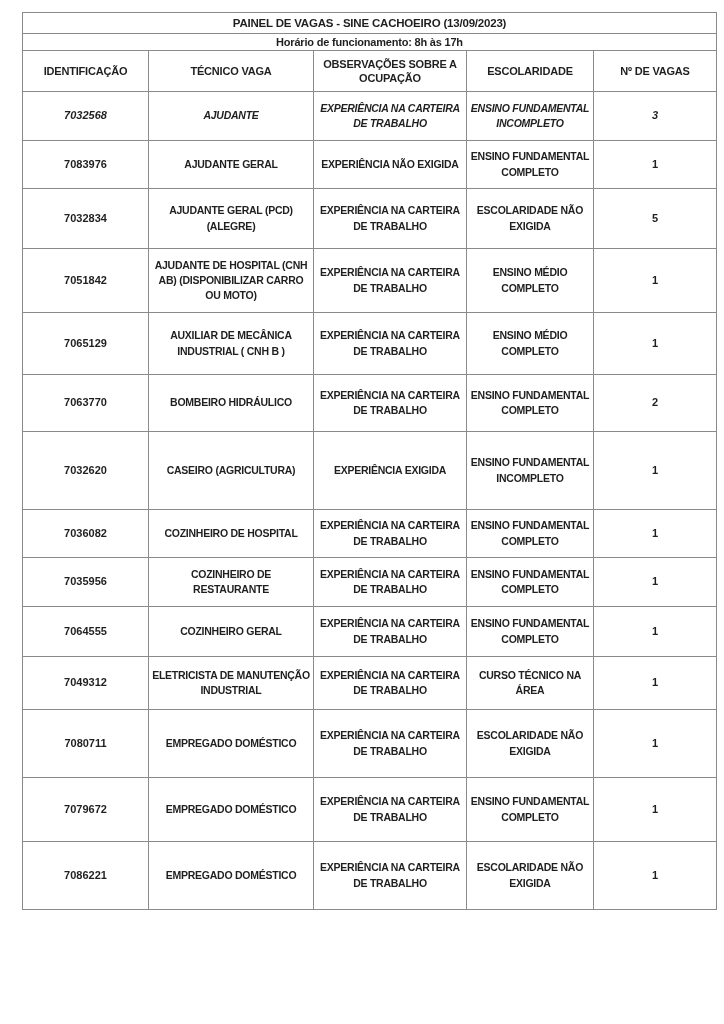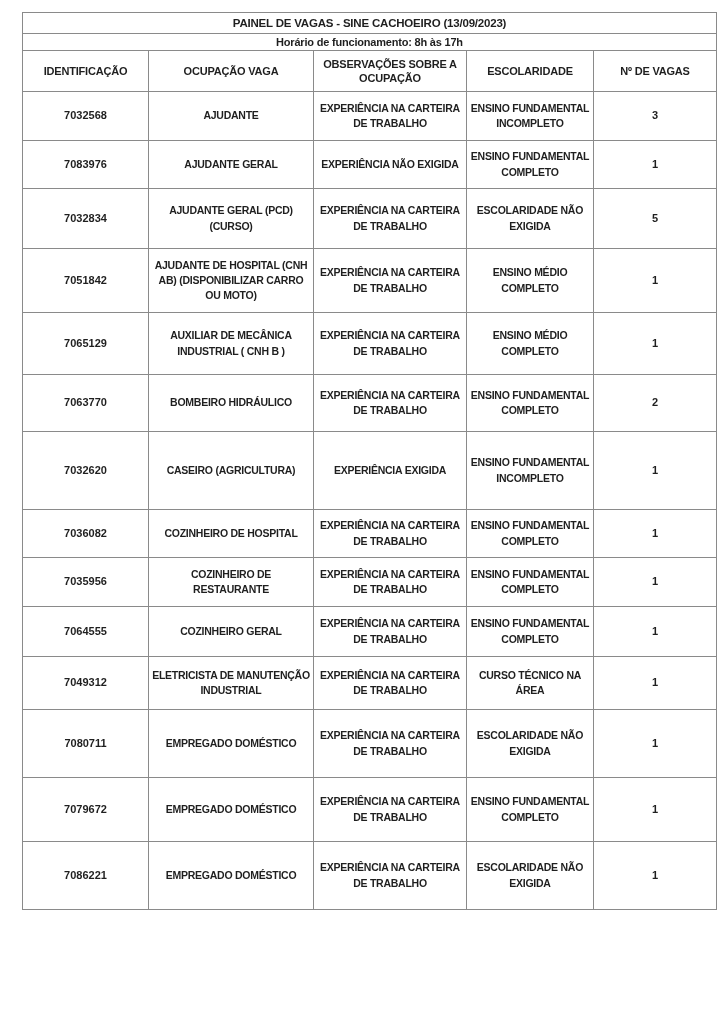--- a/index.html
+++ b/index.html
@@ -74,44 +74,44 @@
     </colgroup>
     <thead>
       <tr>
         <th class="doc-title" colspan="5">PAINEL DE VAGAS - SINE CACHOEIRO (13/09/2023)</th>
       </tr>
       <tr>
         <th class="doc-subtitle" colspan="5">Horário de funcionamento: 8h às 17h</th>
       </tr>
       <tr class="col-headers" id="col-header-row">
           <th>IDENTIFICAÇÃO</th>
-          <th>OCUPAÇÃO VAGA</th>
+          <th>TÉCNICO VAGA</th>
           <th>OBSERVAÇÕES SOBRE A OCUPAÇÃO</th>
           <th>ESCOLARIDADE</th>
           <th>Nº DE VAGAS</th>
         </tr>
     </thead>
     <tbody id="table-body">
-        <tr style="height: 49px;">
+        <tr style="height: 49px; font-style: italic;">
           <td class="cell cell-id">7032568</td>
           <td class="cell cell-occupation">AJUDANTE</td>
           <td class="cell cell-observation">EXPERIÊNCIA NA CARTEIRA DE TRABALHO</td>
           <td class="cell cell-education">ENSINO FUNDAMENTAL INCOMPLETO</td>
           <td class="cell cell-vacancies">3</td>
         </tr>
         <tr style="height: 48px;">
           <td class="cell cell-id">7083976</td>
           <td class="cell cell-occupation">AJUDANTE GERAL</td>
           <td class="cell cell-observation">EXPERIÊNCIA NÃO EXIGIDA</td>
           <td class="cell cell-education">ENSINO FUNDAMENTAL COMPLETO</td>
           <td class="cell cell-vacancies">1</td>
         </tr>
         <tr style="height: 60px;">
           <td class="cell cell-id">7032834</td>
-          <td class="cell cell-occupation">AJUDANTE GERAL (PCD) (CURSO)</td>
+          <td class="cell cell-occupation">AJUDANTE GERAL (PCD) (ALEGRE)</td>
           <td class="cell cell-observation">EXPERIÊNCIA NA CARTEIRA DE TRABALHO</td>
           <td class="cell cell-education">ESCOLARIDADE NÃO EXIGIDA</td>
           <td class="cell cell-vacancies">5</td>
         </tr>
         <tr style="height: 64px;">
           <td class="cell cell-id">7051842</td>
           <td class="cell cell-occupation">AJUDANTE DE HOSPITAL (CNH AB) (DISPONIBILIZAR CARRO OU MOTO)</td>
           <td class="cell cell-observation">EXPERIÊNCIA NA CARTEIRA DE TRABALHO</td>
           <td class="cell cell-education">ENSINO MÉDIO COMPLETO</td>
           <td class="cell cell-vacancies">1</td>

